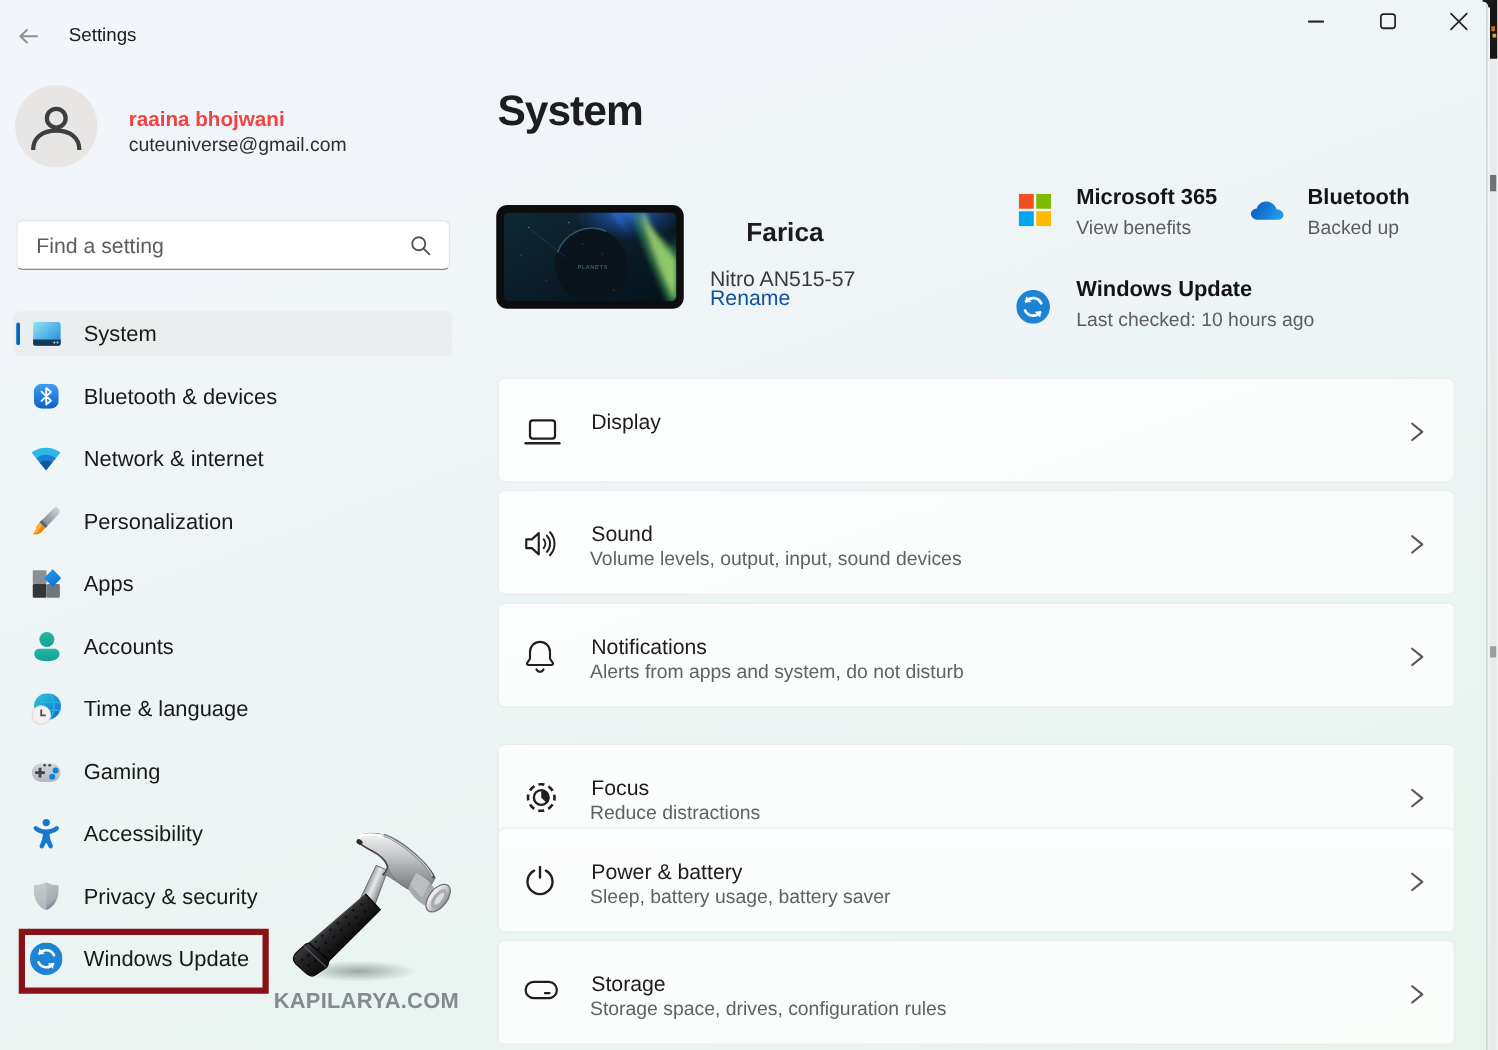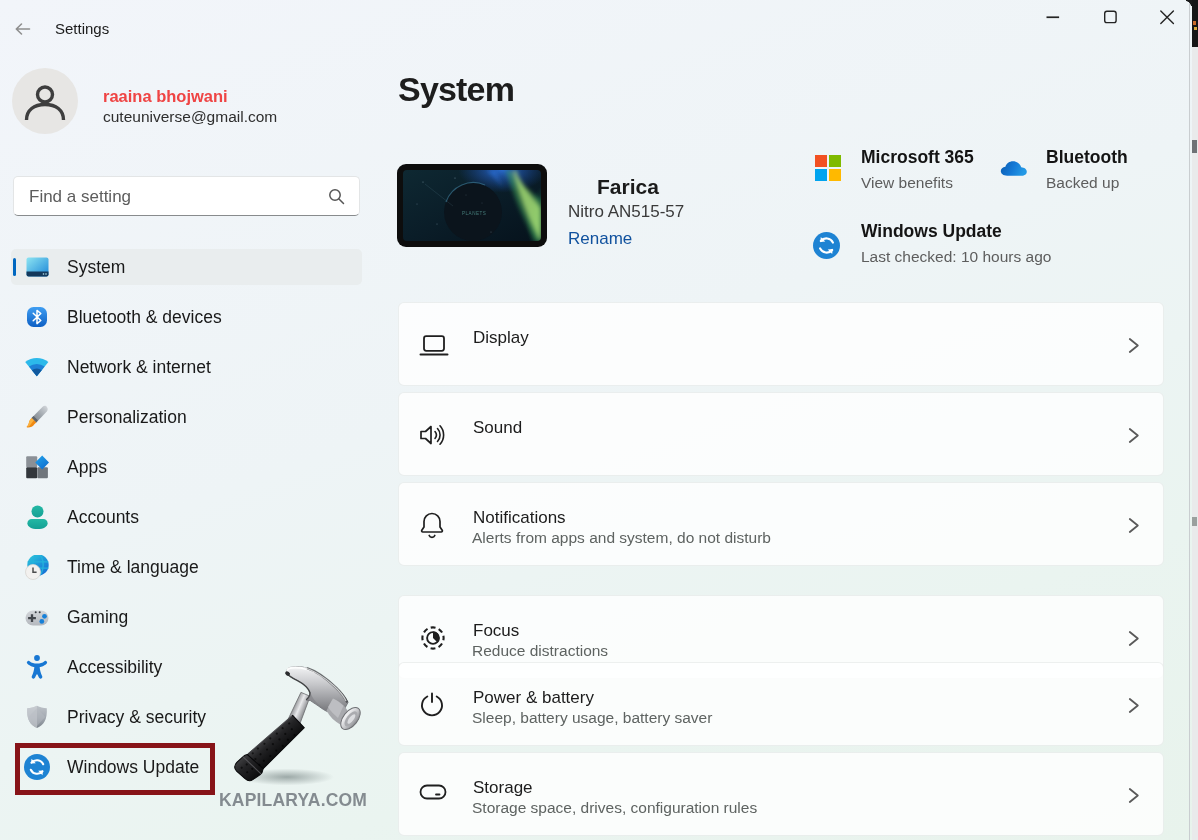--- a/index.html
+++ b/index.html
@@ -33,21 +33,21 @@
 #pill { left:13px; top:258px; width:3px; height:18px; border-radius:2px; background:#0067c0; }
 
 #redbox { left:15px; top:743px; width:200px; height:52px; border:5px solid #871318; }
 
 #kap { left:219px; top:790px; font-size:17.5px; font-weight:700; color:#848b90; letter-spacing:0.2px; }
 
 #h1 { left:398px; top:70px; font-size:34px; font-weight:600; color:#1d1d1d; letter-spacing:-0.8px; }
 #thumb { left:397px; top:164px; width:150px; height:83px; background:#0d0d0d; border-radius:9px; }
 #thumb svg { position:absolute; left:6px; top:6px; border-radius:4px; }
 #devname { left:568px; top:175px; font-size:21px; font-weight:600; color:#1b1b1b;margin-left:29px; }
-#devmodel { left:568px; top:202px; font-size:17px; color:#3a3a3a; }
+#devmodel { left:568px; top:214px; font-size:17px; color:#3a3a3a; }
 #devrename { left:568px; top:229px; font-size:17px; color:#10519e; }
 .sthead { font-size:17.5px; font-weight:700; color:#141414; white-space:nowrap; }
 .stsub { font-size:15.5px; color:#5d5d5d; white-space:nowrap; }
 
 .card { left:398px; width:766px; height:84px; background:rgba(255,255,255,0.8); border:1px solid rgba(130,150,145,0.14); border-radius:6px; }
 .card .cic { position:absolute; left:419px; top:0; }
 .card .t1 { position:absolute; left:74px; top:25px; font-size:17px; color:#1c1c1c; }
 .card .t2 { position:absolute; left:73px; top:46px; font-size:15.5px; color:#5e6361; }
 .card .chev { position:absolute; right:23px; top:34px; }
 
@@ -456,20 +456,21 @@
       <rect x="5" y="2.2" width="20" height="14.6" rx="2.2" stroke="#1f1f1f" stroke-width="1.8" fill="none"></rect>
       <path d="M1.5 20.6 H28.5" stroke="#1f1f1f" stroke-width="2" stroke-linecap="round"></path>
     </svg>
   <svg class="chev" width="12" height="17" viewBox="0 0 12 17">
       <path d="M1.8 2 L9.8 8.5 L1.8 15" stroke="#595959" stroke-width="1.8" fill="none" stroke-linecap="round" stroke-linejoin="round"></path>
     </svg>
 </div>
 
 <div class="abs card" style="top:392px;">
   <span class="t1">Sound</span>
+    <span class="t2">Volume levels, output, input, sound devices</span>
   <svg class="cic" style="left:19px; top:29px;" width="28" height="26" viewBox="0 0 28 26">
       <path d="M3 9.5 V16.5 H7.5 L13 21.5 V4.5 L7.5 9.5 Z" stroke="#1f1f1f" stroke-width="1.7" fill="none" stroke-linejoin="round"></path>
       <path d="M17 9.5 A5.5 5.5 0 0 1 17 16.5 M19.5 6.5 A9.5 9.5 0 0 1 19.5 19.5 M22 3.8 A13.5 13.5 0 0 1 22 22.2" stroke="#1f1f1f" stroke-width="1.6" fill="none" stroke-linecap="round"></path>
     </svg>
   <svg class="chev" width="12" height="17" viewBox="0 0 12 17">
       <path d="M1.8 2 L9.8 8.5 L1.8 15" stroke="#595959" stroke-width="1.8" fill="none" stroke-linecap="round" stroke-linejoin="round"></path>
     </svg>
 </div>
 
 <div class="abs card" style="top:482px;">

